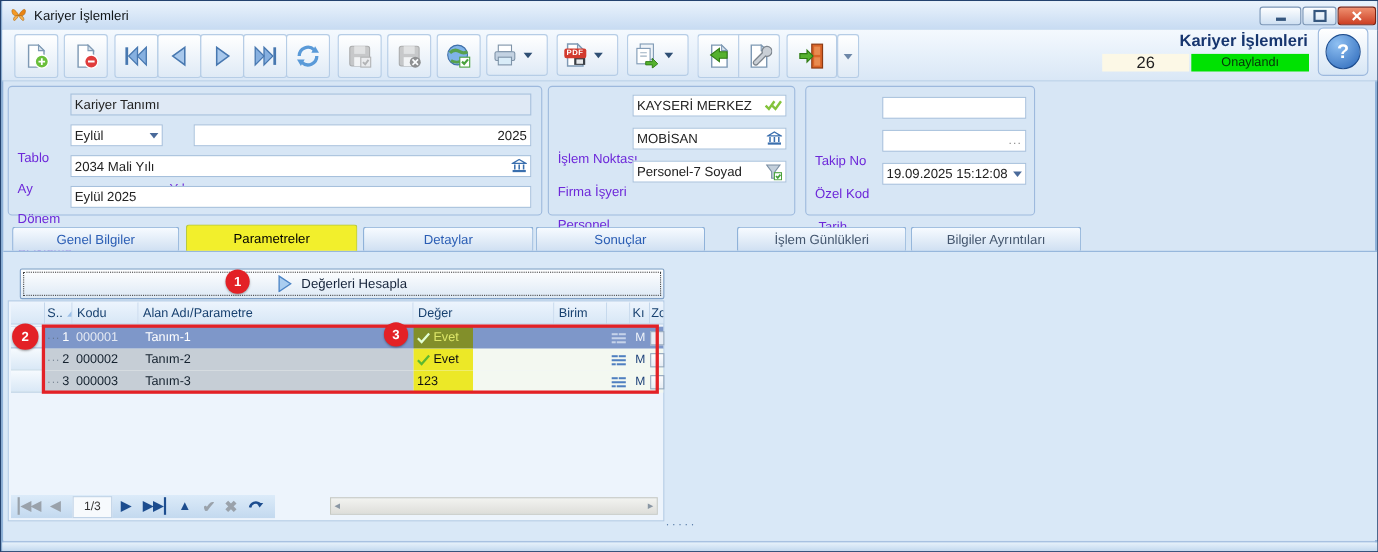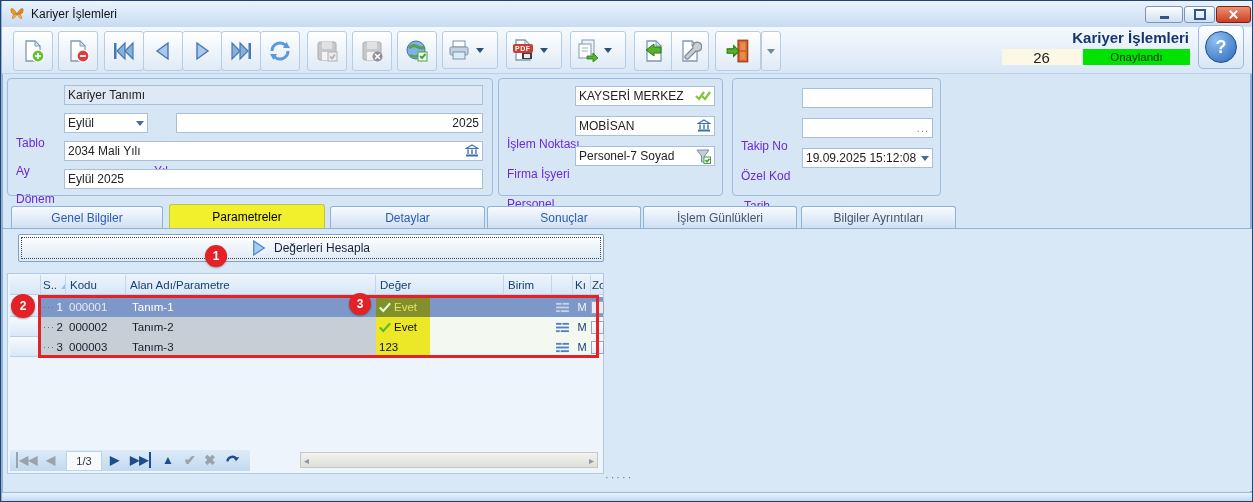--- a/index.html
+++ b/index.html
@@ -45,24 +45,24 @@
   .readonly{background:#dfe9f5;}
   .in-icon{margin-left:auto;display:flex;align-items:center;}
   .combo-arrow{width:0;height:0;border-left:4px solid transparent;border-right:4px solid transparent;
                border-top:5px solid #4a6a9a;}
   .right-align{justify-content:flex-end;}
   .ellipsis-txt{color:#8b8b8b;font-size:11px;letter-spacing:1px;}
   
   .tab{top:205px;height:22px;background:linear-gradient(#f7fbff,#d0e0f2);border:1px solid #8fb2d9;border-bottom:none;
        border-radius:3px 3px 0 0;font-size:12px;color:#2a5db4;display:flex;align-items:center;justify-content:center;box-sizing:border-box;}
   .tab-active{top:203px;height:24px;background:#f2ef2c;color:#000;border-color:#b9c93f;z-index:3;}
-  .tab-muted{color:#44566e;}
+  .tab-muted{color:#44566e;margin-left:27px;}
   .content-panel{left:2px;top:227px;width:1249px;height:262px;background:#d9e8f7;border-top:1px solid #8fb2d9;}
   
-  .calc-btn{left:17px;top:233px;width:584px;height:26px;border:1px solid #7f9fc4;border-radius:2px;
+  .calc-btn{left:17px;top:243px;width:584px;height:26px;border:1px solid #7f9fc4;border-radius:2px;
             background:linear-gradient(#ffffff,#dde9f5);display:flex;align-items:center;justify-content:center;
             font-size:12px;color:#16243a;outline:1px dotted #444;outline-offset:-4px;}
   .calc-btn svg{margin-right:8px;}
   
   .grid-panel{left:6px;top:272px;width:597px;height:201px;border:1px solid #b0c9e4;background:#edf4fc;box-sizing:border-box;}
   .ghead{top:1px;height:20px;background:linear-gradient(#ecf4fd,#d8e7f6);border-right:1px solid #c3d6eb;
          border-bottom:1px solid #b9cfe7;font-size:11.5px;color:#17406f;line-height:20px;padding-left:4px;box-sizing:border-box;overflow:hidden;white-space:nowrap;}
   .grow{left:2px;width:593px;height:20px;background:#f3f8f1;}
   .grow-sel{background:#7e97c9;}
   .cell{position:absolute;top:0;height:20px;font-size:11.5px;line-height:20px;color:#14212e;box-sizing:border-box;overflow:hidden;white-space:nowrap;}

